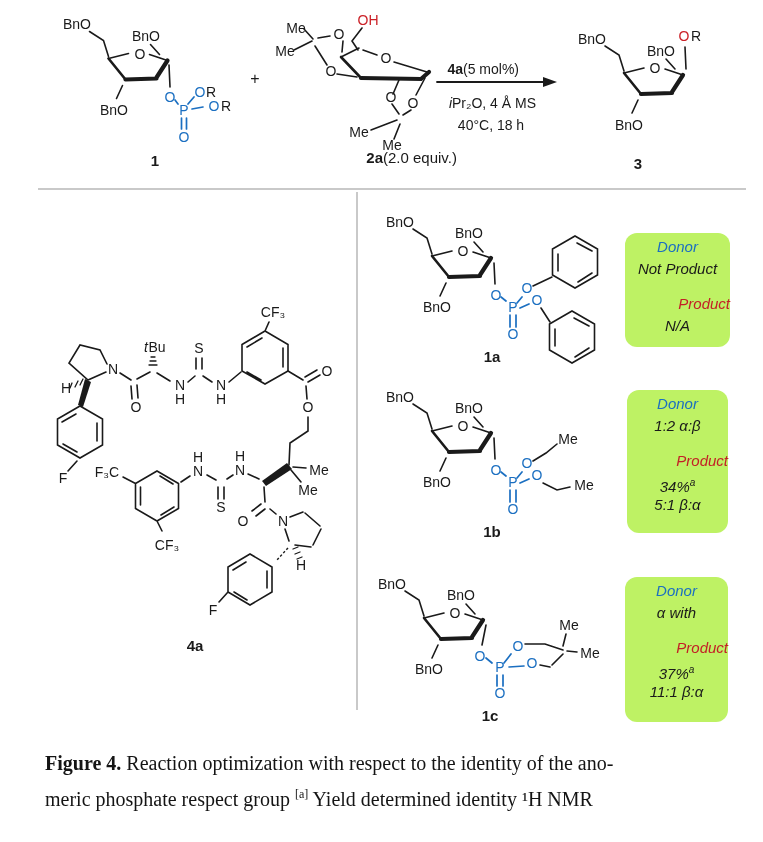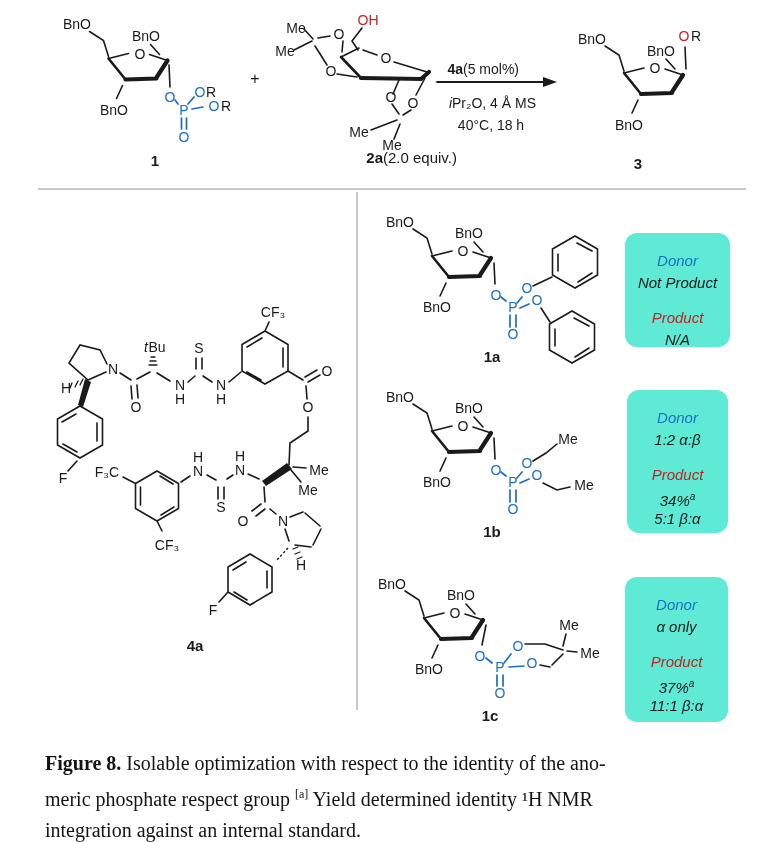--- a/index.html
+++ b/index.html
@@ -13,26 +13,26 @@
   .bw{stroke:#1a1a1a;stroke-width:4.2;fill:none;stroke-linecap:round;}
   .bb{stroke:#1b6fc1;stroke-width:1.7;fill:none;stroke-linecap:round;}
   .bh{stroke:#1a1a1a;stroke-width:1.3;fill:none;stroke-linecap:round;}
   .bdash{stroke:#1a1a1a;stroke-width:1.4;fill:none;stroke-dasharray:2.5 2;}
   .wedge{fill:#1a1a1a;stroke:none;}
   .ah{fill:#1a1a1a;stroke:none;}
   
   .divider-h{position:absolute;left:38px;top:188px;width:708px;height:2px;background:#c9c9c9;}
   .divider-v{position:absolute;left:356px;top:192px;width:2px;height:518px;background:#c9c9c9;}
   
-  .result-box{position:absolute;background:#5eead4;border-radius:12px;text-align:center;
-              font-style:italic;font-size:15px;color:#1a1a1a;box-sizing:border-box;padding-top:17px;}
+  .result-box{position:absolute;background:#bef264;border-radius:12px;text-align:center;
+              font-style:italic;font-size:15px;color:#1a1a1a;box-sizing:border-box;padding-top:3px;}
   .rb-line{line-height:22px;height:22px;white-space:nowrap;}
   .rb-gap{height:13px;}
   .donor-label{color:#1b6fc1;}
-  .product-label{color:#c32026;}
+  .product-label{color:#c32026;text-align:right;}
   .result-box sup{font-size:10px;}
   
   .caption{position:absolute;left:45px;top:748px;width:706px;
            font-family:"Liberation Serif","DejaVu Serif",serif;font-size:20px;line-height:31px;color:#141414;}
   .caption sup{font-size:12px;}
 </style>
 </head>
 <body>
 
 <div class="page">
@@ -236,22 +236,22 @@
     <div class="rb-line donor-label">Donor</div>
     <div class="rb-line">1:2 α:β</div>
     <div class="rb-gap"></div>
     <div class="rb-line product-label">Product</div>
     <div class="rb-line"><span>34%</span><sup>a</sup></div>
     <div class="rb-line">5:1 β:α</div>
   </div>
 
   <div class="result-box" style="left:625px;top:577px;width:103px;height:145px;">
     <div class="rb-line donor-label">Donor</div>
-    <div class="rb-line">α only</div>
+    <div class="rb-line">α with</div>
     <div class="rb-gap"></div>
     <div class="rb-line product-label">Product</div>
     <div class="rb-line"><span>37%</span><sup>a</sup></div>
     <div class="rb-line">11:1 β:α</div>
   </div>
 
-  <div class="caption"><span style="font-weight: bold;">Figure 8.</span><span> Isolable optimization with respect to the identity of the ano-</span><br><span>meric phosphate respect group </span><sup>[a]</sup><span> Yield determined identity </span><span>¹H NMR</span><br><span>integration against an internal standard.</span></div>
+  <div class="caption"><span style="font-weight: bold;">Figure 4.</span><span> Reaction optimization with respect to the identity of the ano-</span><br><span>meric phosphate respect group </span><sup>[a]</sup><span> Yield determined identity </span><span>¹H NMR</span><br></div>
 
 </div>
 
 </body></html>

